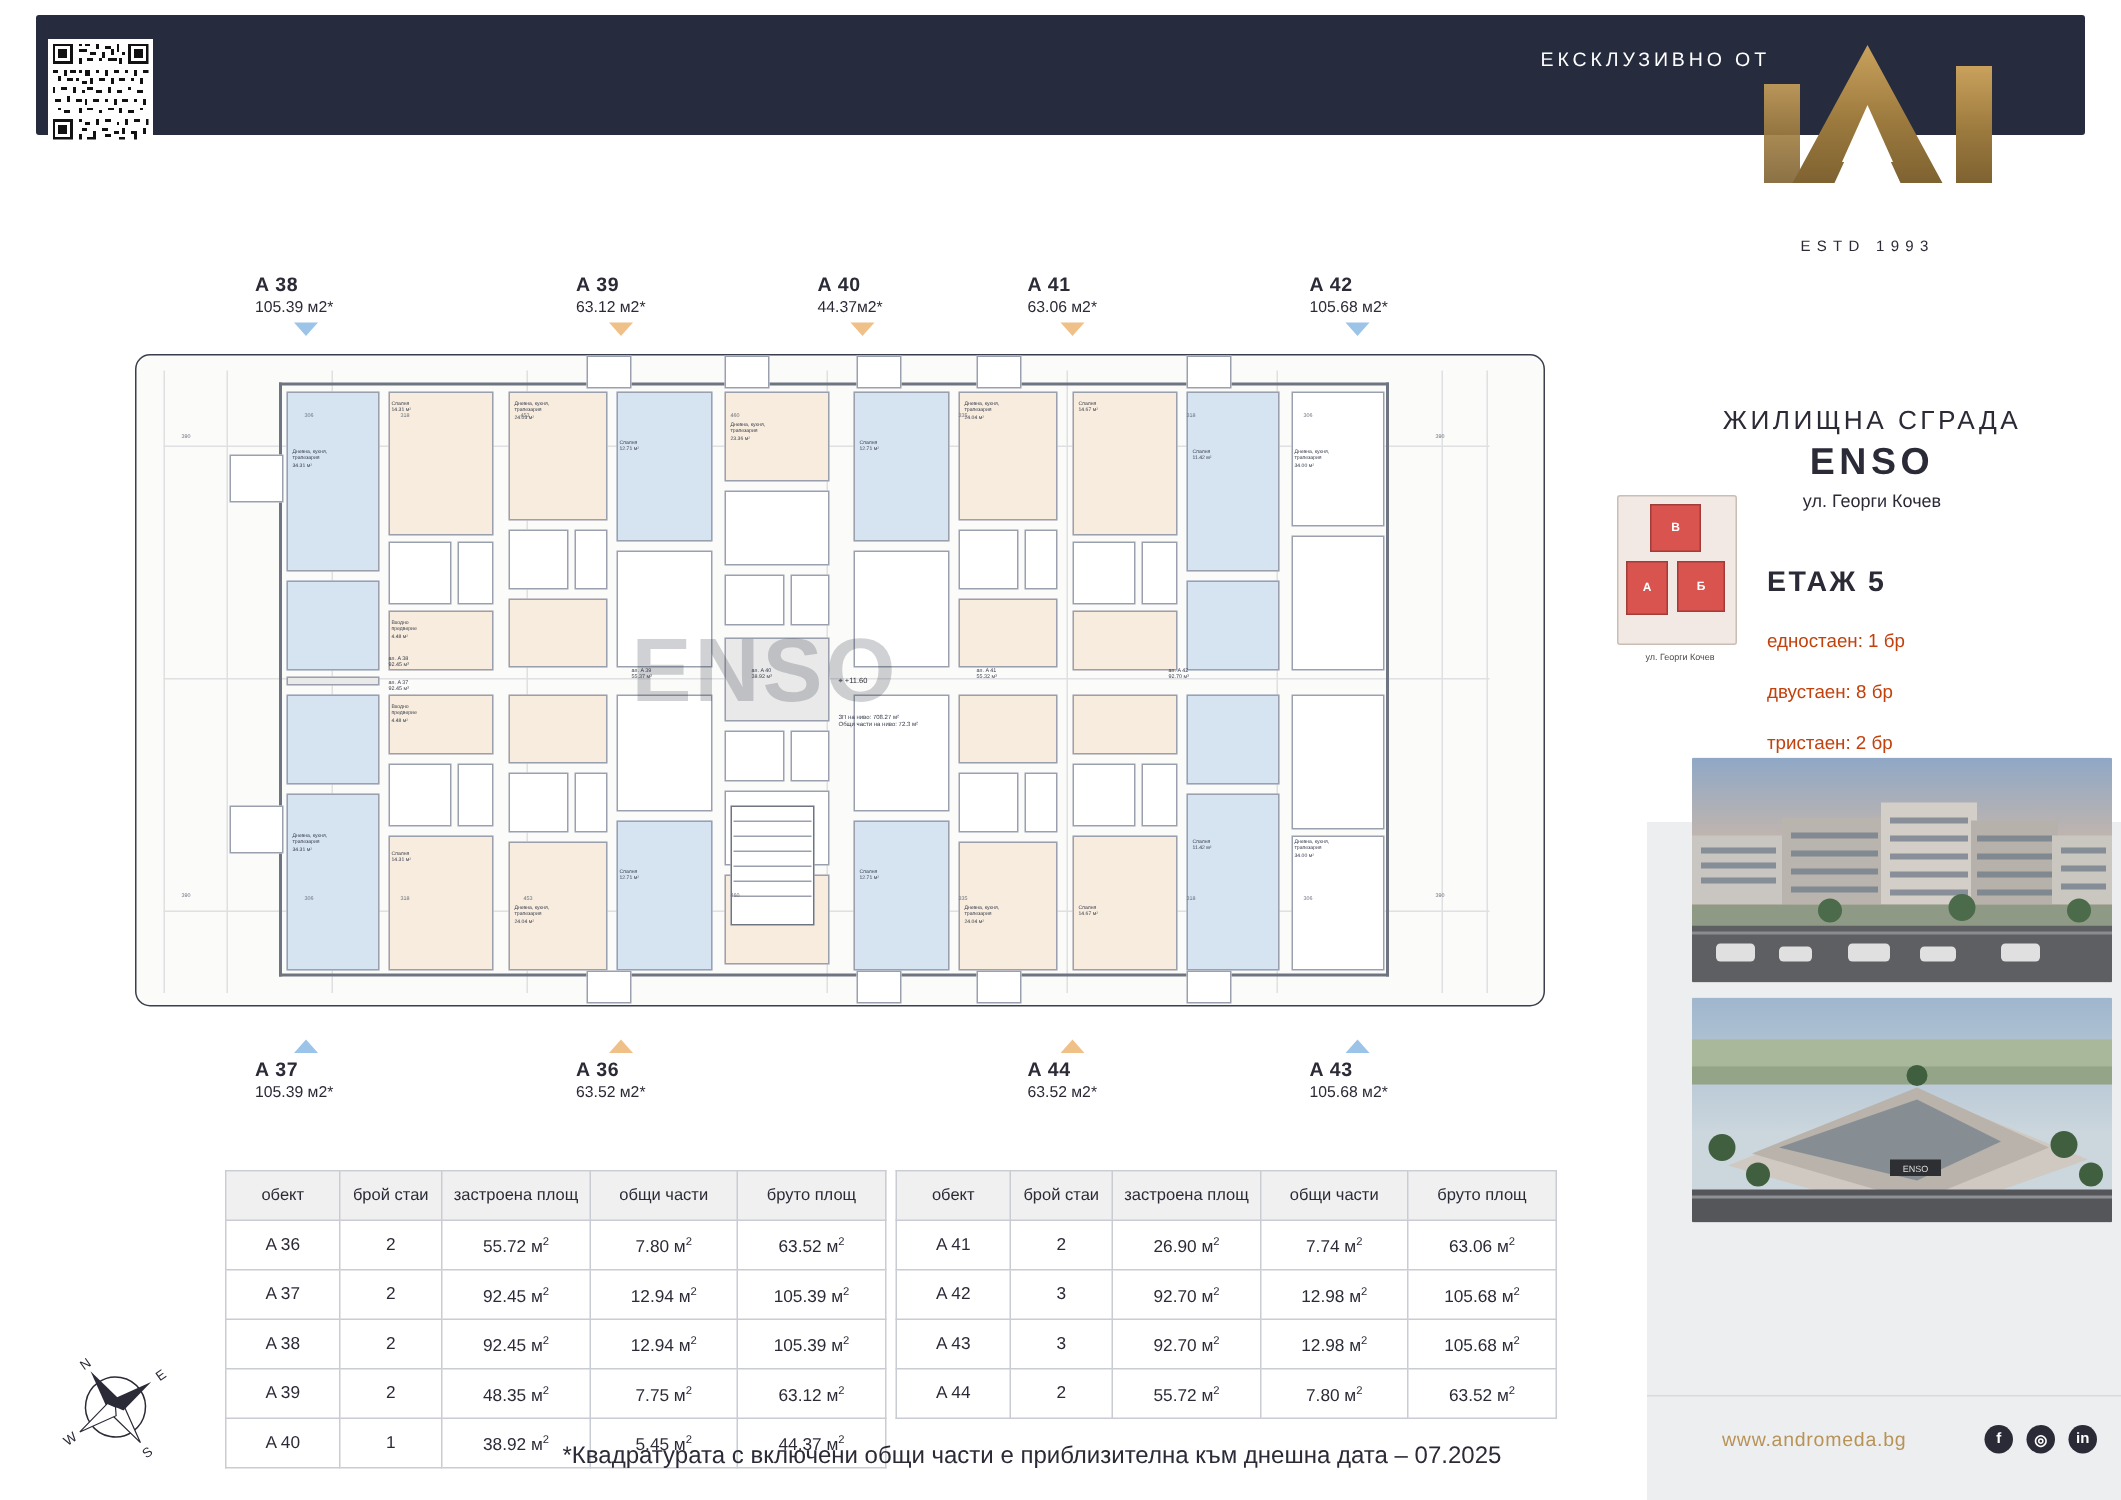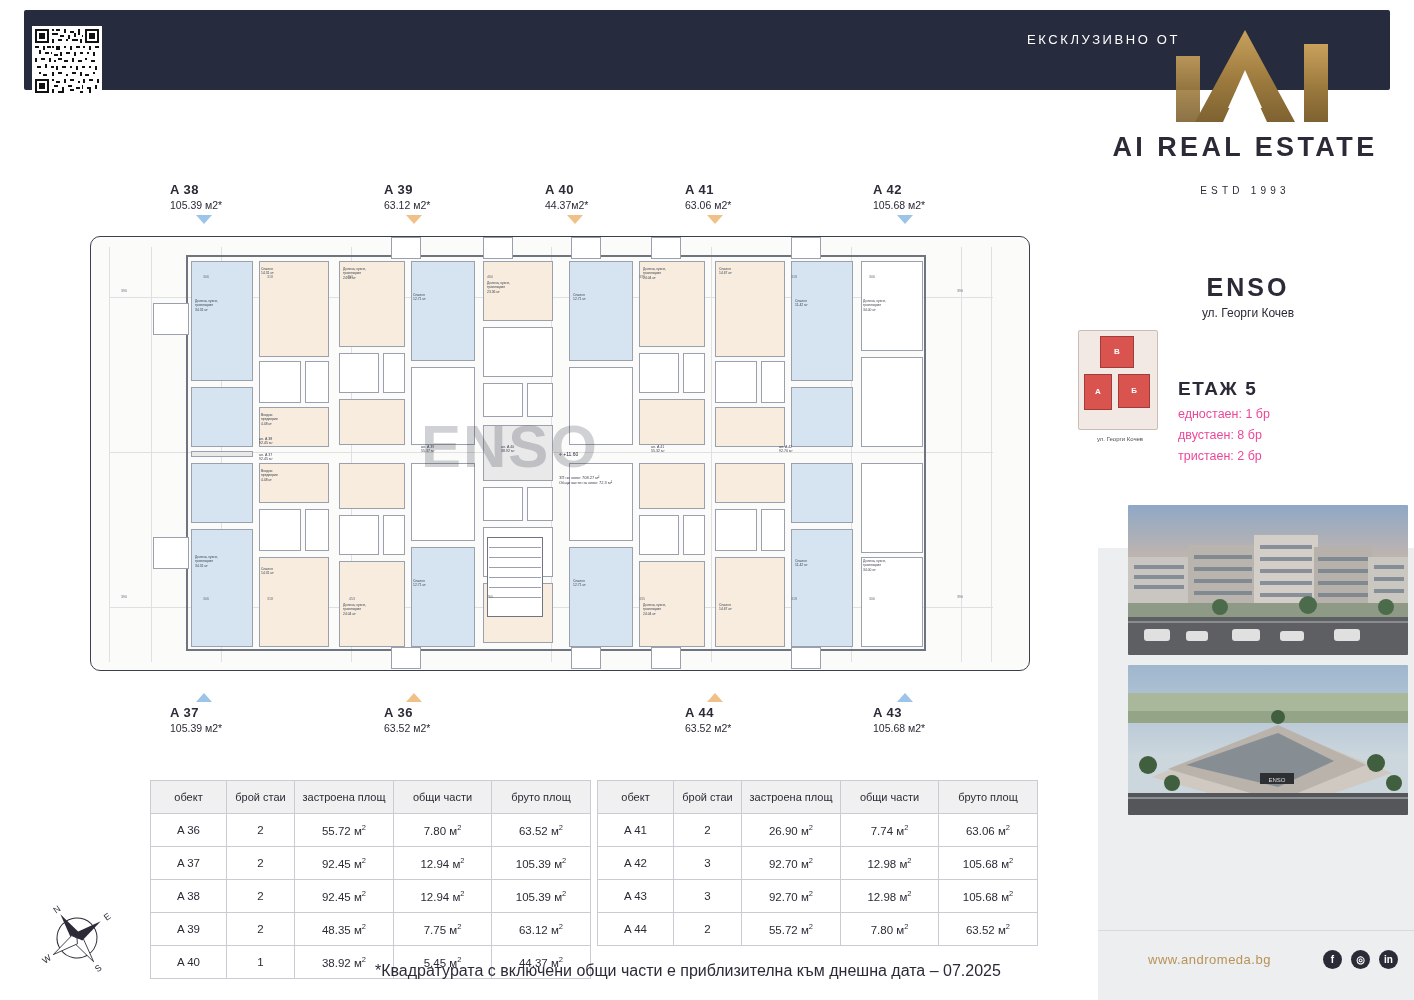--- a/index.html
+++ b/index.html
@@ -88,21 +88,21 @@
   .bld-title {
     text-align:center; font-size:17.5px; letter-spacing:2.3px; color:#2b2b38;
   }
   .bld-name {
     text-align:center; font-size:25px; font-weight:bold; letter-spacing:3px; margin-top:3px;
   }
   .bld-addr { text-align:center; font-size:12px; margin-top:4px; color:#2b2b38; }
 
   .floor-block { position:absolute; left:1178px; top:378px; width:230px; }
   .floor-title { font-size:19px; font-weight:bold; letter-spacing:1.6px; }
-  .floor-line { font-size:12.5px; margin-top:7px; color:#ec4899; }
+  .floor-line { font-size:12.5px; margin-top:20px; color:#c2410c; }
 
   
   .keyplan { position:absolute; left:1078px; top:330px; width:92px; height:130px; }
   .kp-box {
     position:absolute; left:0; top:0; width:80px; height:100px;
     background:#f2e9e4; border:1px solid #c9bdb4; border-radius:2px;
   }
   .kp-sec {
     position:absolute; background:#d9534f; border:1px solid #a33b38;
     color:#fff; font-size:8px; font-weight:bold; text-align:center;
@@ -280,21 +280,20 @@
         <stop offset="0%" stop-color="#c9a15c"></stop>
         <stop offset="55%" stop-color="#9c7a3e"></stop>
         <stop offset="100%" stop-color="#7e6231"></stop>
       </linearGradient>
     </defs>
     <polygon points="155,8 205,100 177,100 155,52 133,100 105,100" fill="url(#gold)"></polygon>
     <polygon points="155,48 172,86 138,86" fill="#ffffff"></polygon>
     <polygon points="214,22 238,22 238,100 214,100" fill="url(#gold)"></polygon>
     <polygon points="86,34 110,34 110,100 86,100" fill="url(#gold)" opacity="0.9"></polygon>
   </svg>
-  <div class="logo-text">AI REAL ESTATE</div>
   <div class="logo-sub">ESTD 1993</div>
 </div>
 
 <div class="callout" style="left:170px; top:182px; width:90px;">
   <div class="code">A 38</div>
   <div class="area">105.39 м2*</div>
   <div class="tri tri-down" style="margin-left:26px; border-top:9px solid #9cc3e8;"></div>
 </div>
 <div class="callout" style="left:384px; top:182px; width:90px;">
   <div class="code">A 39</div>
@@ -507,20 +506,21 @@
 </div>
 <div class="callout" style="left:873px; top:693px; width:95px;">
   <div class="tri tri-up" style="margin:0 0 3px 24px; border-bottom:9px solid #9cc3e8;"></div>
   <div class="code">A 43</div>
   <div class="area">105.68 м2*</div>
 </div>
 
 <div class="grey-panel"></div>
 
 <div class="right-col">
+  <div class="bld-title">ЖИЛИЩНА СГРАДА</div>
   <div class="bld-name">ENSO</div>
   <div class="bld-addr">ул. Георги Кочев</div>
 </div>
 
 <div class="keyplan">
   <div class="kp-box"></div>
   <div class="kp-sec" style="left:22px; top:6px; width:34px; height:32px;">В</div>
   <div class="kp-sec" style="left:6px; top:44px; width:28px; height:36px;">А</div>
   <div class="kp-sec" style="left:40px; top:44px; width:32px; height:34px;">Б</div>
   <div class="kp-road">ул. Георги Кочев</div>

